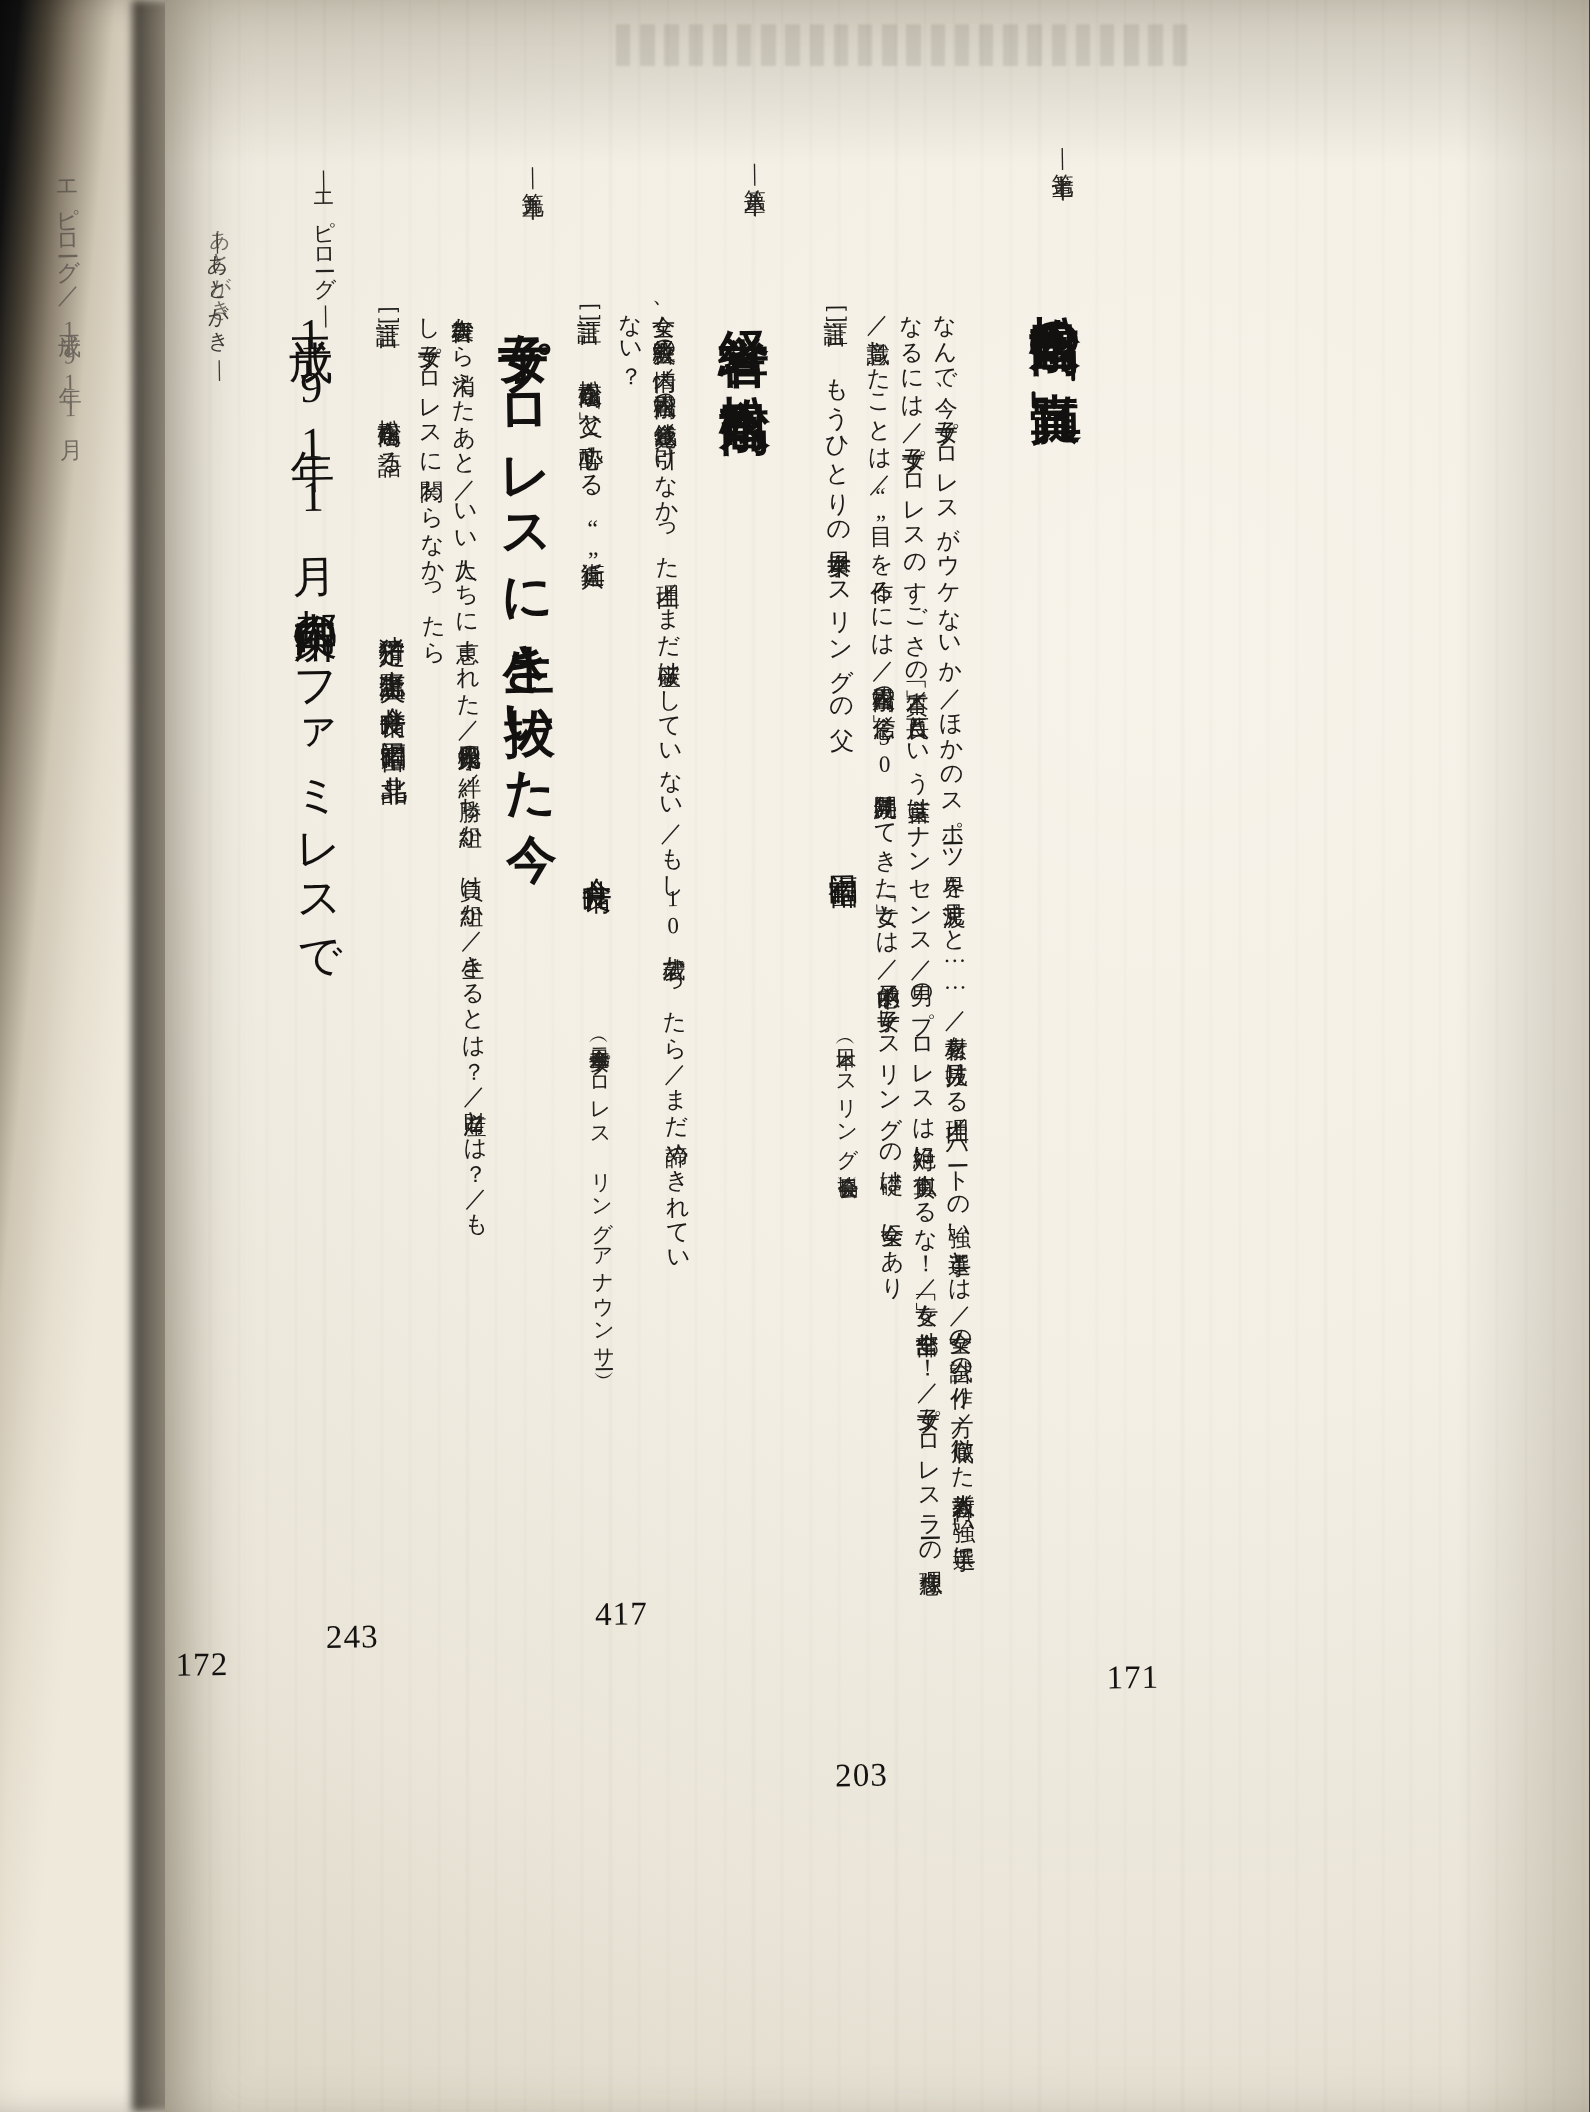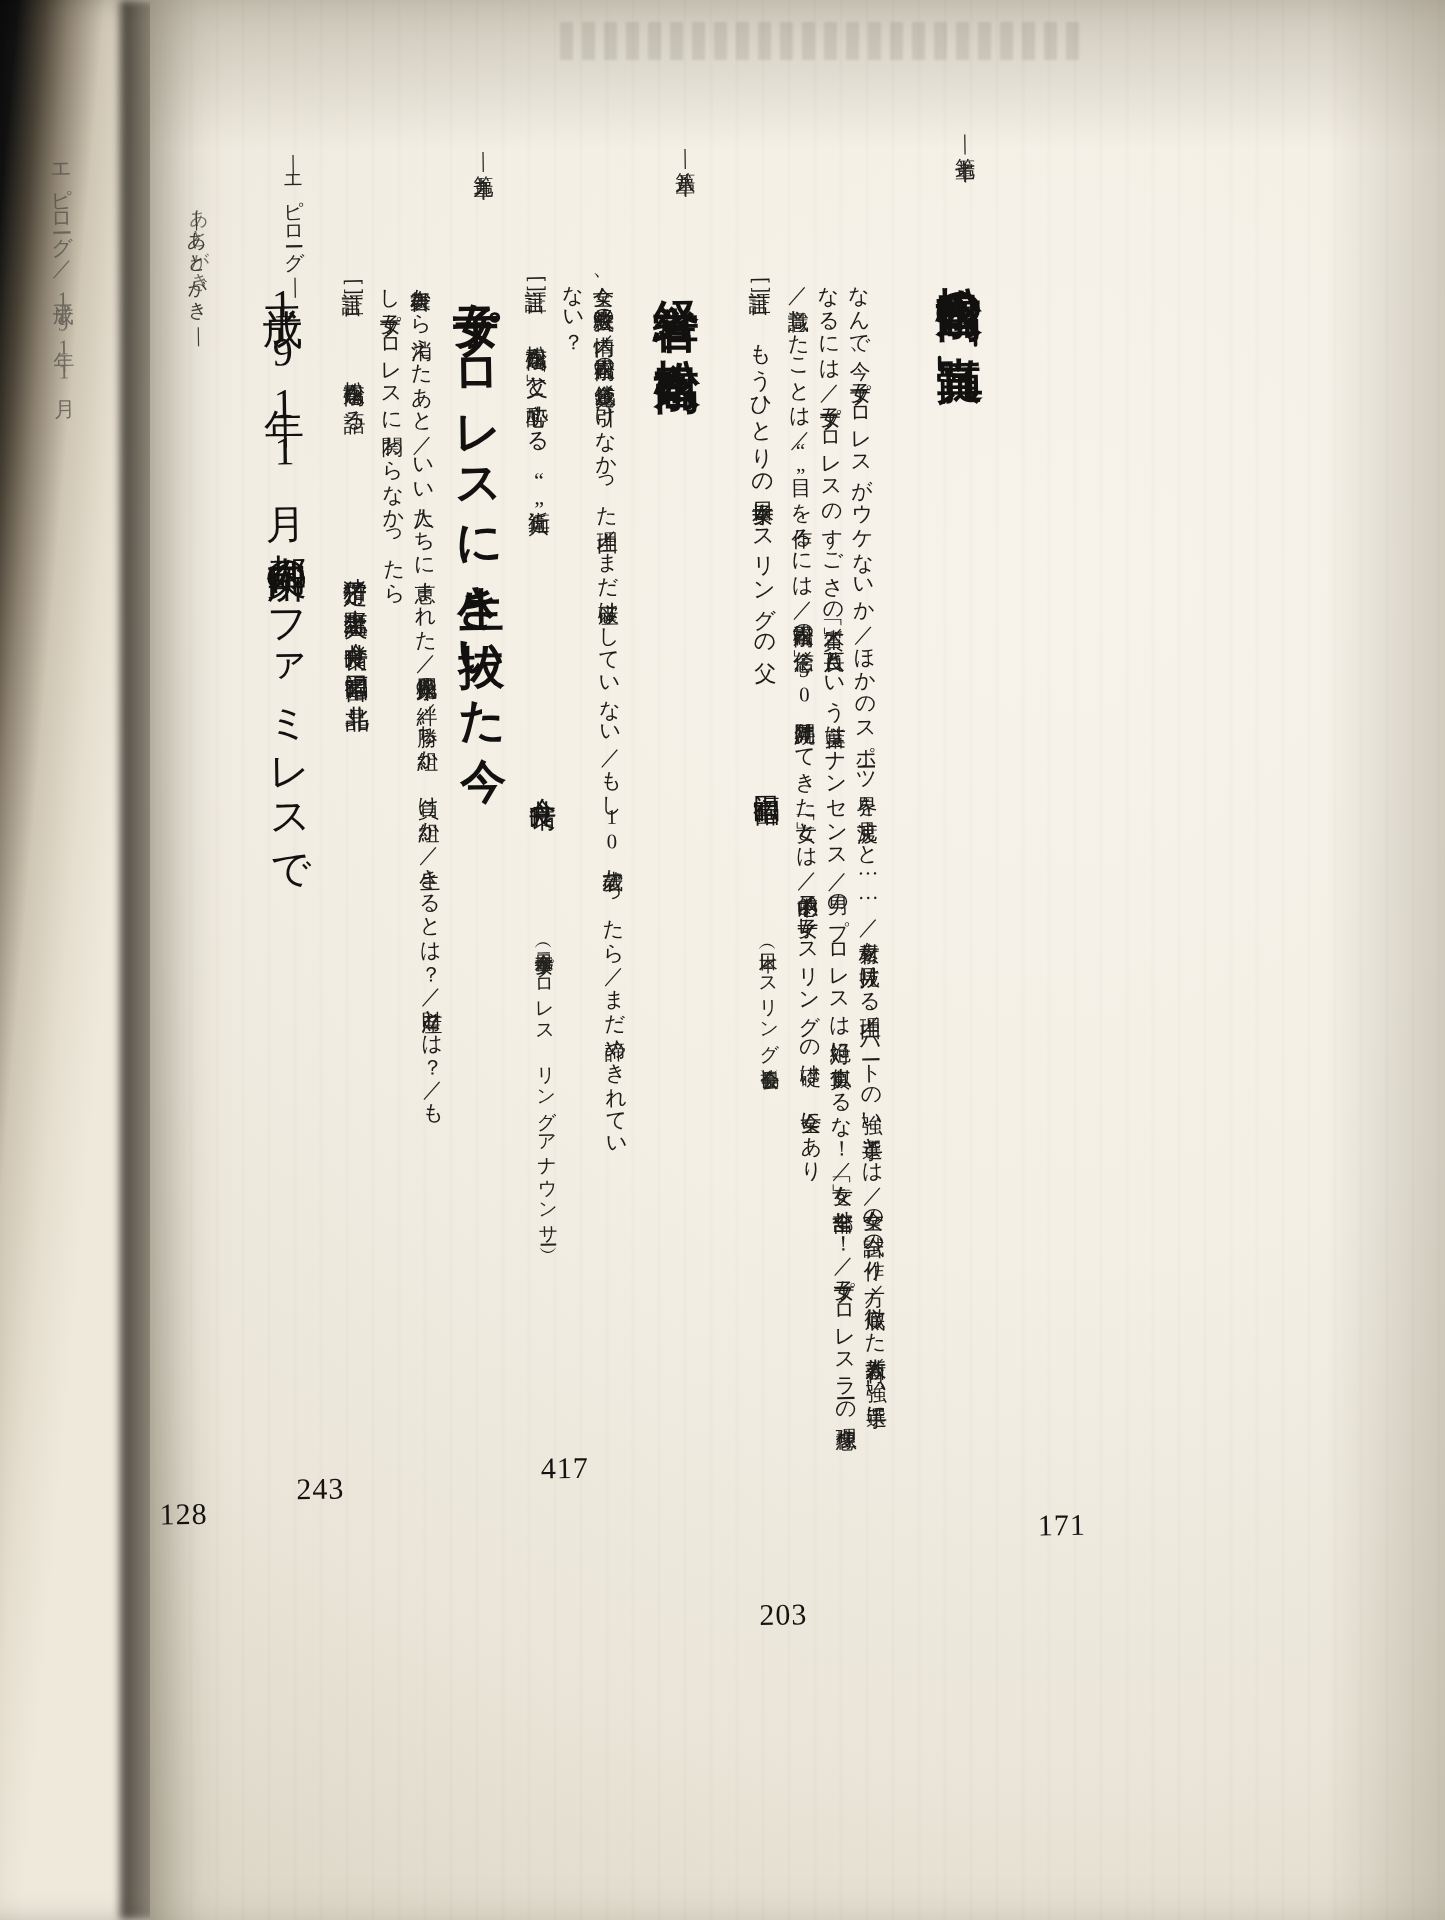--- a/index.html
+++ b/index.html
@@ -187,21 +187,21 @@
   <div class="toc skew">
 
     <div class="entry">
       <div class="vtext chapnum" style="left:772px; top:10px;">｜第七章｜</div>
       <div class="vtext title" style="left:745px; top:140px;">松永高司の「真髄」</div>
       <div class="vtext detail" style="left:600px; top:160px; height:1160px; white-space:normal;">なんで今、女子プロレスがウケないか／ほかのスポーツ界を見渡すと……／素材を見抜ける理由／ハートの強い選手とは／全女の試合の作り方／徹底した新人教育／強い選手になるには／女子プロレスのすごさの「本質」／八百長という言葉はナンセンス／男のプロレスは絶対に真似するな！／「女」を全部出せ！／女子プロレスラーの理想像／意識したことは／“目”を作るには／松永高司の「信念」／50年間見続けてきた「女」とは／予感的中／女子レスリングの礎は、全女にあり</div>
       <div class="vtext subtitle" style="left:562px; top:160px;">［証言］</div>
       <div class="vtext subtitle" style="left:562px; top:215px;">もうひとりの日本女子レスリングの父</div>
       <div class="vtext byline" style="left:558px; top:660px;">福田富昭</div>
       <div class="vtext byrole" style="left:562px; top:825px;">（日本レスリング協会会長）</div>
-      <div class="pageno" style="left:836px; top:1400px;">171</div>
+      <div class="pageno" style="left:804px; top:1400px;">171</div>
     </div>
 
     <div class="entry">
       <div class="vtext chapnum" style="left:492px; top:20px;">｜第八章｜</div>
       <div class="vtext title" style="left:462px; top:150px;">経営者　松永高司</div>
       <div class="vtext detail" style="left:375px; top:155px; height:900px; white-space:normal;">全女、経営失敗の内情／松永高司の金銭感覚／引けなかった理由／まだ破産はしていない／もし10歳若かったら／まだ諦めきれていない？</div>
       <div class="vtext subtitle" style="left:338px; top:155px;">［証言］</div>
       <div class="vtext subtitle" style="left:338px; top:212px;">松永高司を「父」と心酔する “近衛兵”</div>
       <div class="vtext byline" style="left:334px; top:660px;">今井良晴</div>
       <div class="vtext byrole" style="left:338px; top:820px;">（元全日本女子プロレス　リングアナウンサー）</div>
@@ -219,17 +219,17 @@
     </div>
 
     <div class="entry">
       <div class="vtext chapnum" style="left:100px; top:20px;">｜エピローグ｜</div>
       <div class="vtext title" style="left:72px; top:155px; font-size:40px; font-weight:400;">平成19年11月　都内某所のファミレスで</div>
       <div class="pageno" style="left:95px; top:1352px;">243</div>
     </div>
 
     <div class="entry">
       <div class="vtext chapnum" style="left:2px; top:75px; font-size:19px; color:#3e3b36;">｜あとがき｜</div>
-      <div class="pageno" style="left:-42px; top:1375px;">128</div>
+      <div class="pageno" style="left:-42px; top:1375px;">172</div>
     </div>
 
   </div>
 </div>
 
 </body></html>

